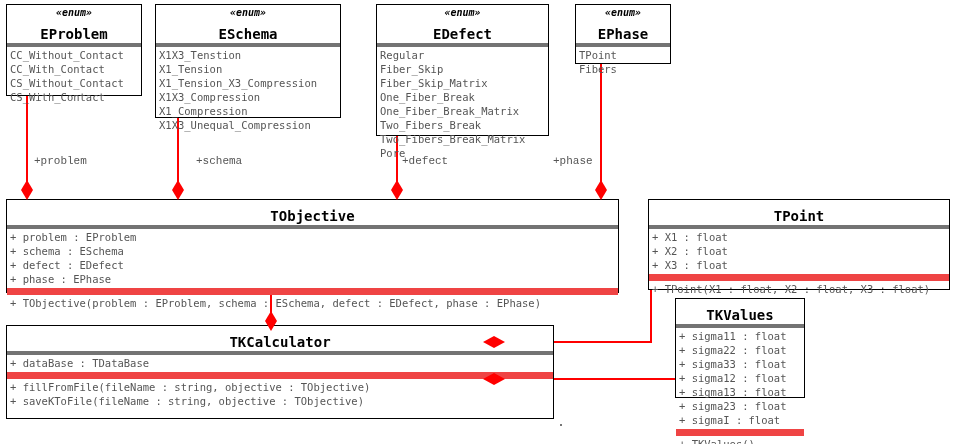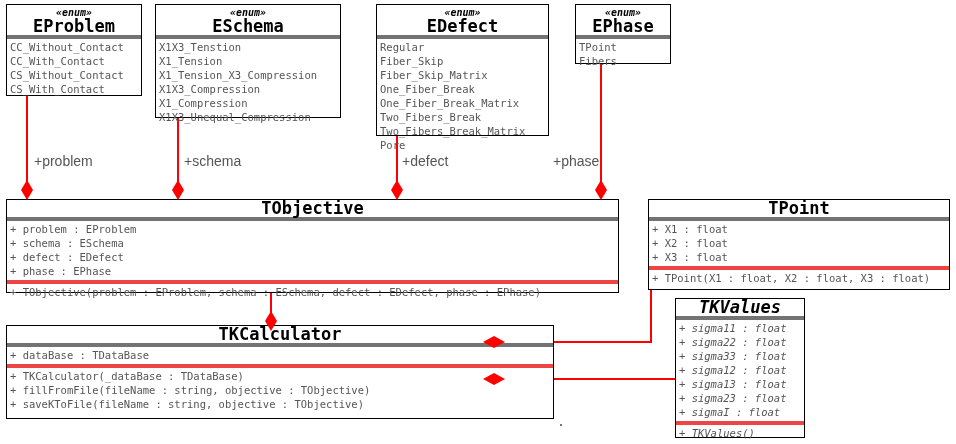--- a/index.html
+++ b/index.html
@@ -41,30 +41,31 @@
   .uml-stereotype {
     display: block;
     font-style: italic;
     font-weight: bold;
     font-size: 10px;
     line-height: 13px;
   }
   .uml-name {
     display: block;
     font-weight: bold;
-    font-size: 17px;
+    font-size: 14px;
     line-height: 14px;
     letter-spacing: 0px;
+    margin-top: 8px;
   }
   .uml-compartment {
     padding: 1px 0 2px 0;
     box-sizing: border-box;
   }
   .uml-compartment.sep {
-    border-top: 4px solid #ef4444;
+    border-top: 7px solid #ef4444;
   }
   .uml-row {
     color: #555555;
     font-family: "DejaVu Sans Mono", "Liberation Mono", monospace;
     font-size: 10.5px;
     line-height: 14px;
     white-space: pre;
     padding-left: 3px;
   }
 
@@ -79,22 +80,22 @@
 
   .diamond {
     position: absolute;
     z-index: 6;
   }
   .diamond svg { display: block; }
 
   .edge-label {
     position: absolute;
     color: #555555;
-    font-family: Liberation Sans, sans-serif;
-    font-size: 14px;
+    font-family: Liberation Mono, monospace;
+    font-size: 11px;
     line-height: 13px;
     white-space: pre;
     z-index: 4;
   }
 
   .artifact-dot {
     position: absolute;
     width: 2px;
     height: 2px;
     background: #777777;
@@ -103,21 +104,21 @@
 </style>
 </head>
 <body>
 
 <div id="canvas">
 
   <div class="conn conn-v" style="left:26px; top:95px; height:101px;"></div>
   <div class="edge-label" style="left:34px; top:155px;">+problem</div>
 
   <div class="conn conn-v" style="left:177px; top:117px; height:79px;"></div>
-  <div class="edge-label" style="left:184px; top:155px;">+schema</div>
+  <div class="edge-label" style="left:196px; top:155px;">+schema</div>
 
   <div class="conn conn-v" style="left:396px; top:135px; height:61px;"></div>
   <div class="edge-label" style="left:402px; top:155px;">+defect</div>
 
   <div class="conn conn-v" style="left:600px; top:62px; height:134px;"></div>
   <div class="edge-label" style="left:553px; top:155px;">+phase</div>
 
   <div class="conn conn-v" style="left:270px; top:293px; height:32px;"></div>
 
   <div class="conn conn-h" style="left:490px; top:341px; width:162px;"></div>
@@ -247,27 +248,26 @@
   </div>
 
   <div class="uml-box" style="left:6px; top:325px; width:548px; height:94px;">
     <div class="uml-header">
       <span class="uml-name">TKCalculator</span>
     </div>
     <div class="uml-compartment">
       <div class="uml-row">+ dataBase : TDataBase</div>
     </div>
     <div class="uml-compartment sep">
-      <div class="uml-row">+ TKCalculator(_dataBase : TDataBase)</div>
       <div class="uml-row">+ fillFromFile(fileName : string, objective : TObjective)</div>
       <div class="uml-row">+ saveKToFile(fileName : string, objective : TObjective)</div>
     </div>
   </div>
 
-  <div class="uml-box" style="left:675px; top:298px; width:130px; height:140px;font-style:italic;">
+  <div class="uml-box" style="left:675px; top:298px; width:130px; height:100px;">
     <div class="uml-header">
       <span class="uml-name">TKValues</span>
     </div>
     <div class="uml-compartment">
       <div class="uml-row">+ sigma11 : float</div>
       <div class="uml-row">+ sigma22 : float</div>
       <div class="uml-row">+ sigma33 : float</div>
       <div class="uml-row">+ sigma12 : float</div>
       <div class="uml-row">+ sigma13 : float</div>
       <div class="uml-row">+ sigma23 : float</div>

